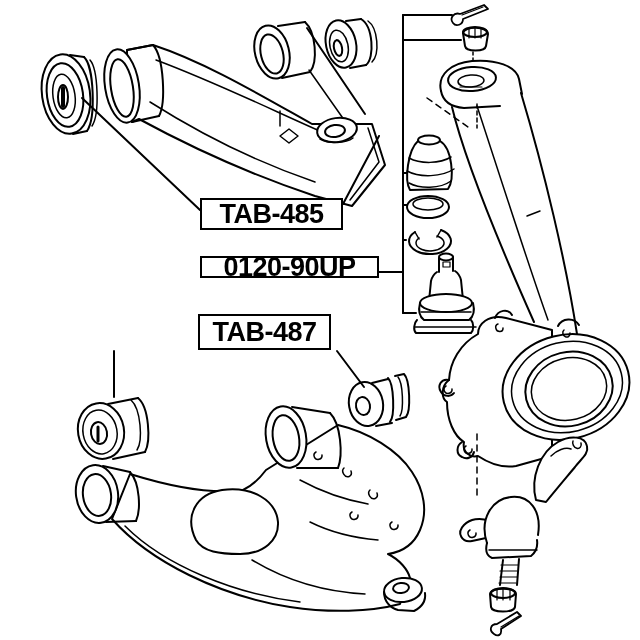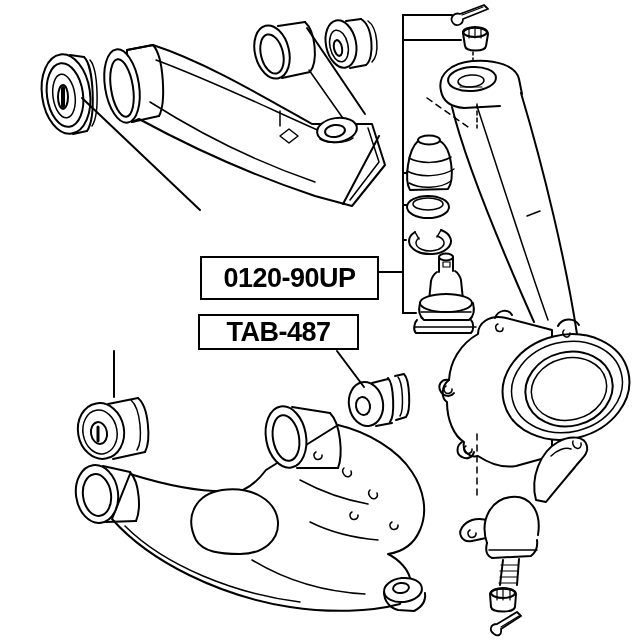--- a/index.html
+++ b/index.html
@@ -246,18 +246,19 @@
 
   <g>
     <path d="M82,98 L200,210"></path>
     <path d="M343,204 L379,136"></path>
     <path d="M378,272 H403"></path>
     <path d="M114,351 V397"></path>
     <path d="M337,351 L364,387"></path>
   </g>
 </svg>
 
-
-  <div class="part-label" style="left:200px;top:256px;width:179px;height:44px">0120-90UP</div>
-
-
-  <div class="part-label" style="left:198px;top:314px;width:161px;height:36px">TAB-487</div>
+  <div class="part-label" style="left:200px;top:198px;width:143px;height:32px">TAB-485</div>
+
+  <div class="part-label" style="left:200px;top:256px;width:179px;height:22px">0120-90UP</div>
+
+
+  <div class="part-label" style="left:198px;top:314px;width:133px;height:36px">TAB-487</div>
 </div>
 
 </body></html>

